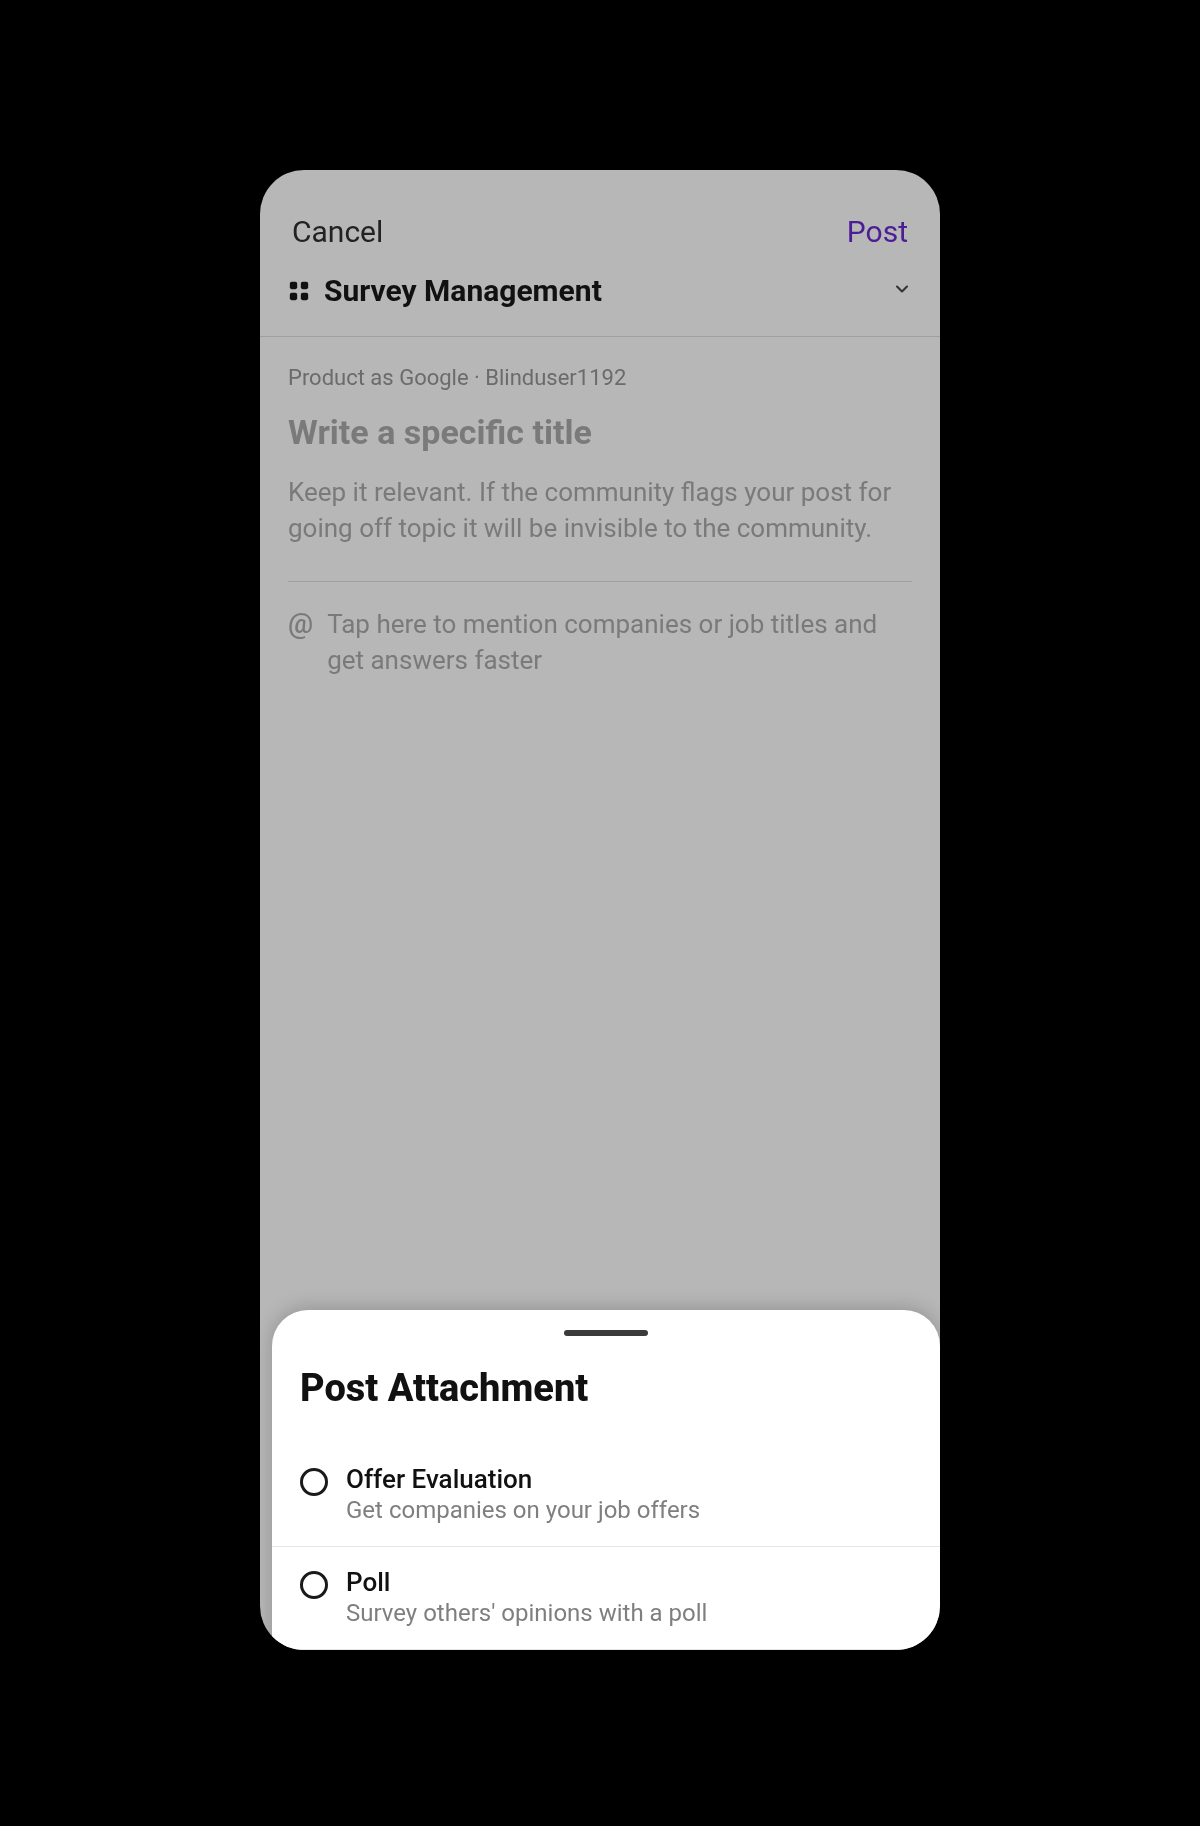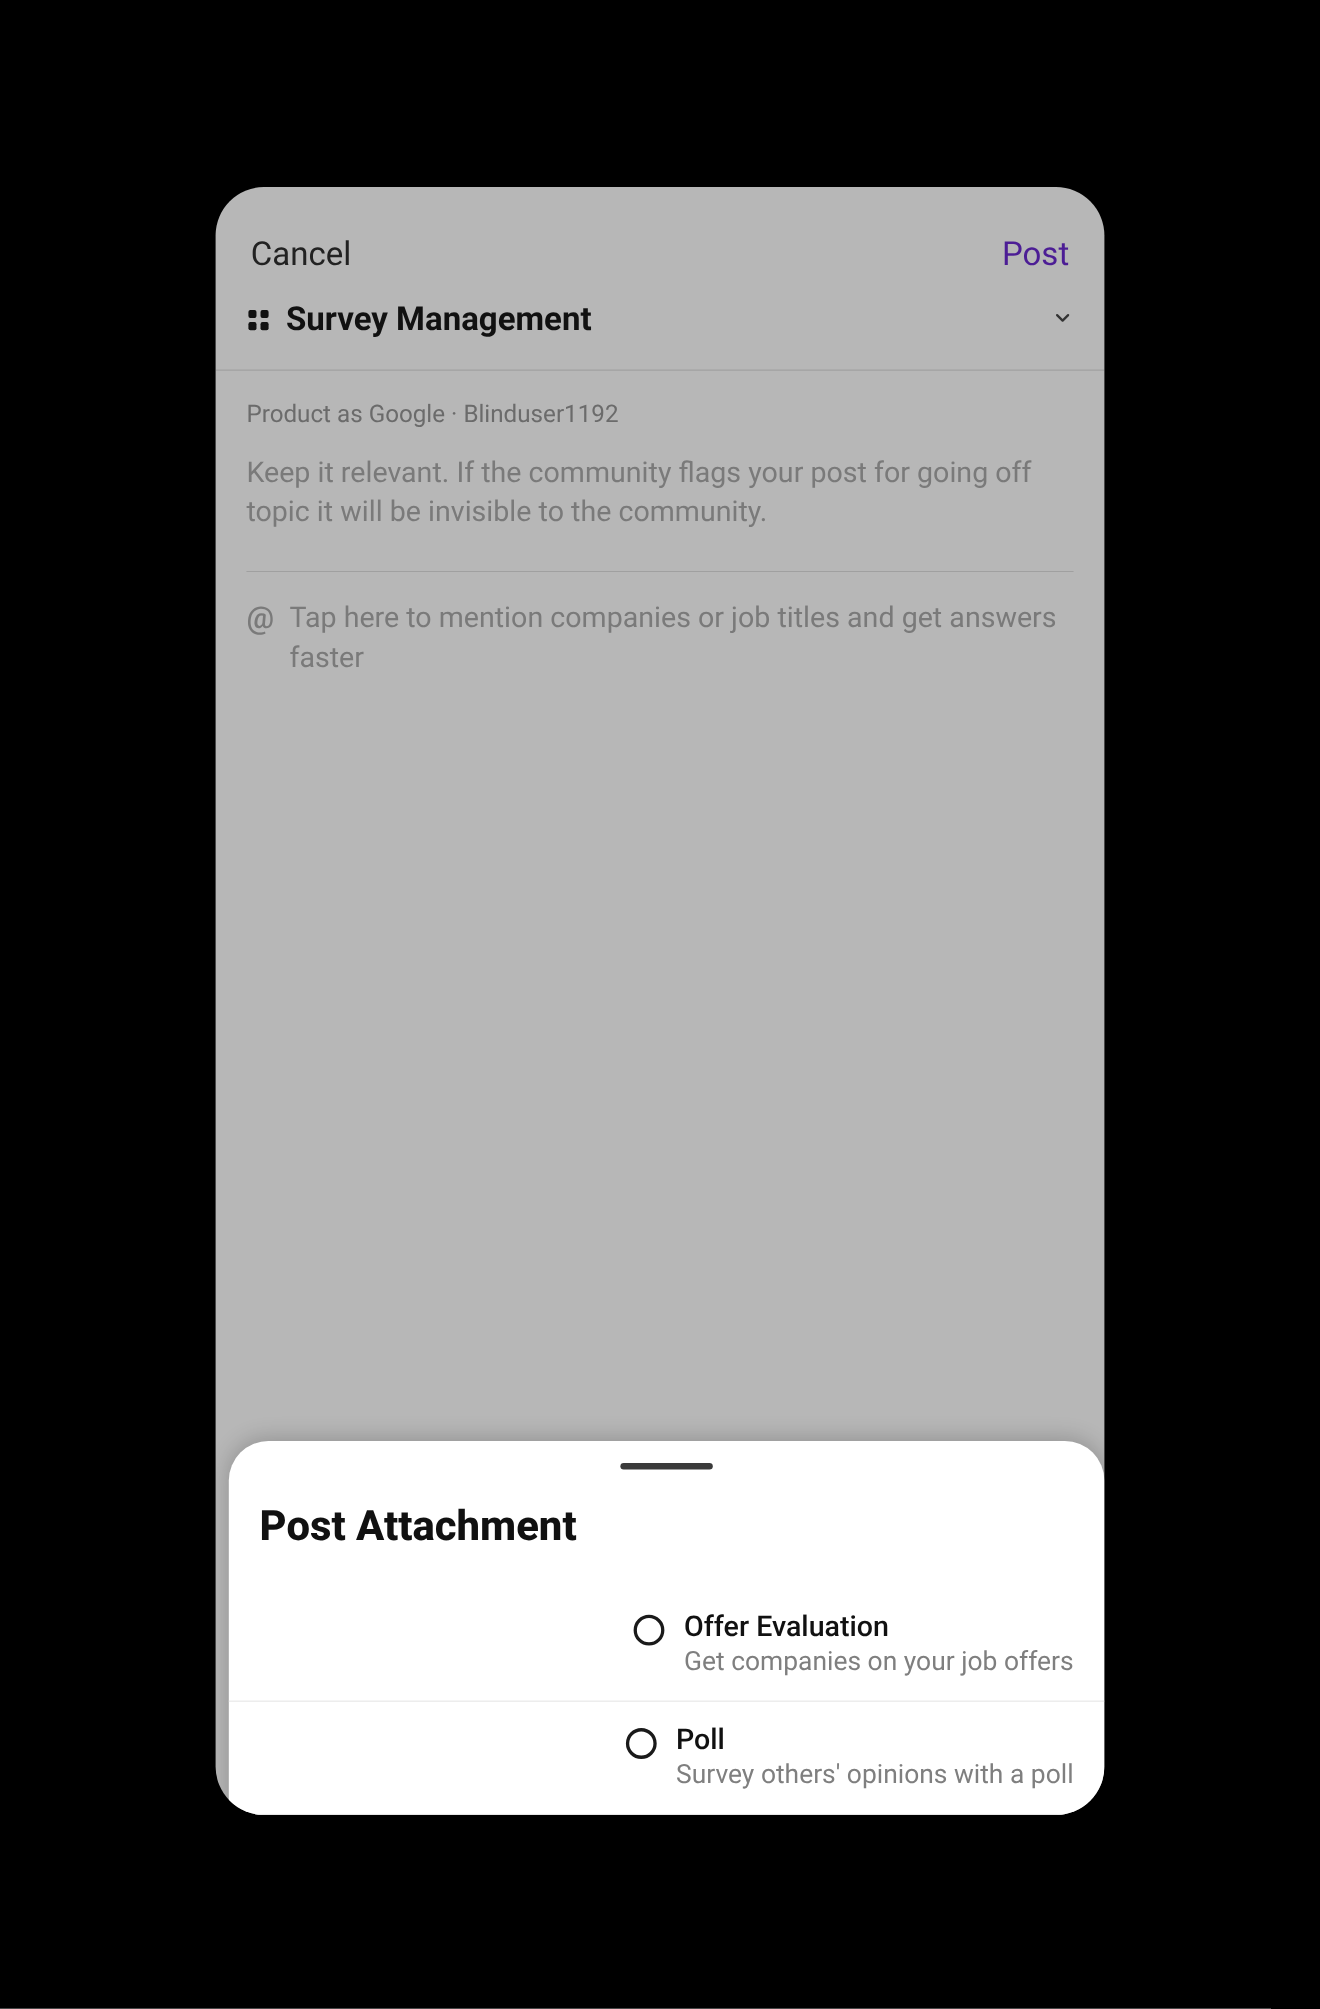--- a/index.html
+++ b/index.html
@@ -6,21 +6,21 @@
   html, body { width: 1200px; height: 1826px; }
   body {
     background: #000;
     font-family: -apple-system, BlinkMacSystemFont, "Segoe UI", Roboto, Helvetica, Arial, sans-serif;
     display: flex;
     align-items: flex-start;
     justify-content: center;
   }
   .device {
     position: relative;
-    width: 808px;
+    width: 680px;
     height: 1480px;
     margin-top: 170px;
     border-radius: 44px;
     background: #b7b7b7;
     overflow: hidden;
     box-shadow: 0 6px 30px rgba(0,0,0,0.7);
   }
   
   .topbar {
     display: flex;
@@ -114,21 +114,20 @@
     font-weight: 800;
     color: #111;
     padding: 0 28px 34px 28px;
   }
   .option {
     display: flex;
     align-items: flex-start;
     gap: 18px;
     padding: 20px 28px 22px 28px;
     border-bottom: 1px solid #e6e6e6;
-    justify-content: flex-end;
   }
   .radio {
     width: 28px;
     height: 28px;
     border: 3px solid #1a1a1a;
     border-radius: 50%;
     flex-shrink: 0;
     margin-top: 4px;
   }
   .opt-text { display: flex; flex-direction: column; }
@@ -157,20 +156,21 @@
     <div class="channel-name">Survey Management</div>
     <span class="chevron">
       <svg width="20" height="20" viewBox="0 0 24 24" fill="none" stroke="#333" stroke-width="2.5" stroke-linecap="round" stroke-linejoin="round">
         <polyline points="6 9 12 15 18 9"></polyline>
       </svg>
     </span>
   </div>
 
   <div class="body-area">
     <div class="posting-as">Product as Google · Blinduser1192</div>
+    <div class="title-field">Write a specific title</div>
     <div class="body-field">Keep it relevant. If the community flags your post for going off topic it will be invisible to the community.</div>
     <div class="divider2"></div>
     <div class="mention-row">
       <div class="at-sym">@</div>
       <div class="mention-text">Tap here to mention companies or job titles and get answers faster</div>
     </div>
   </div>
 
   <div class="sheet">
     <div class="grabber"></div>

